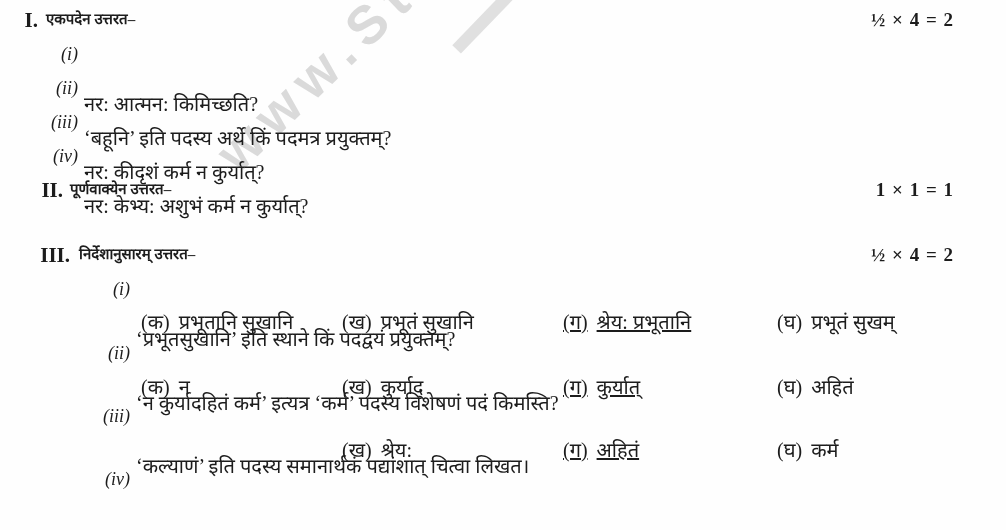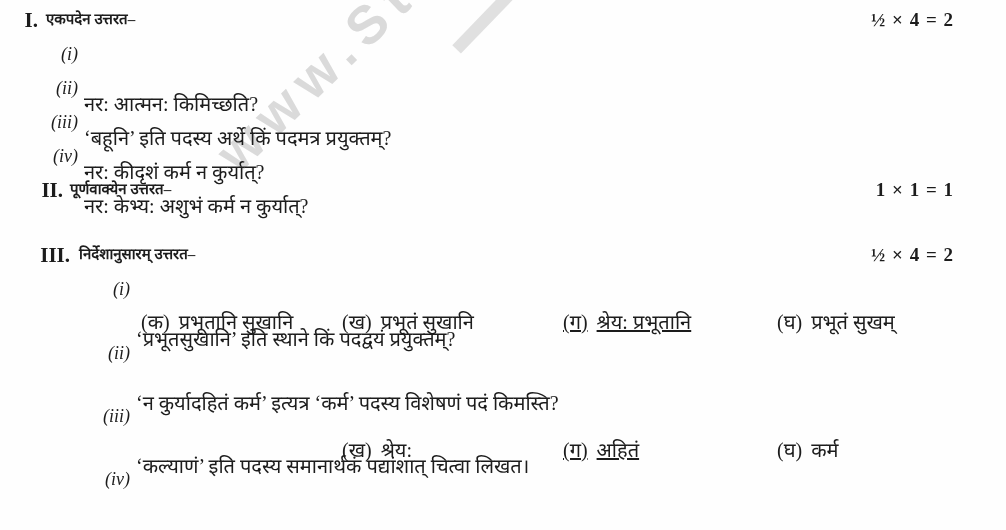--- a/index.html
+++ b/index.html
@@ -155,20 +155,26 @@
     <span class="opt c1"><span class="olabel">(क)</span><span>प्रभूतानि सुखानि</span></span>
     <span class="opt c2"><span class="olabel">(ख)</span><span>प्रभूतं सुखानि</span></span>
     <span class="opt c3"><span class="olabel">(ग)</span><span>श्रेय: प्रभूतानि</span></span>
     <span class="opt c4"><span class="olabel">(घ)</span><span>प्रभूतं सुखम्</span></span>
   </div>
 
   <div class="row" style="top:341px">
     <span class="qmarker w2">(ii)</span>
     <span class="qtext" style="left:136px">‘न कुर्यादहितं कर्म’ इत्यत्र ‘कर्म’ पदस्य विशेषणं पदं किमस्ति?</span>
   </div>
+  <div class="row" style="top:373px">
+    <span class="opt c1"><span class="olabel">(क)</span><span>न</span></span>
+    <span class="opt c2"><span class="olabel">(ख)</span><span>कुर्याद्</span></span>
+    <span class="opt c3"><span class="olabel">(ग)</span><span>कुर्यात्</span></span>
+    <span class="opt c4"><span class="olabel">(घ)</span><span>अहितं</span></span>
+  </div>
 
   <div class="row" style="top:404px">
     <span class="qmarker w2">(iii)</span>
     <span class="qtext" style="left:136px">‘कल्याणं’ इति पदस्य समानार्थकं पद्यांशात् चित्वा लिखत।</span>
   </div>
   <div class="row" style="top:436px">
     <span class="opt c2"><span class="olabel">(ख)</span><span>श्रेय:</span></span>
     <span class="opt c3"><span class="olabel">(ग)</span><span>अहितं</span></span>
     <span class="opt c4"><span class="olabel">(घ)</span><span>कर्म</span></span>
   </div>

